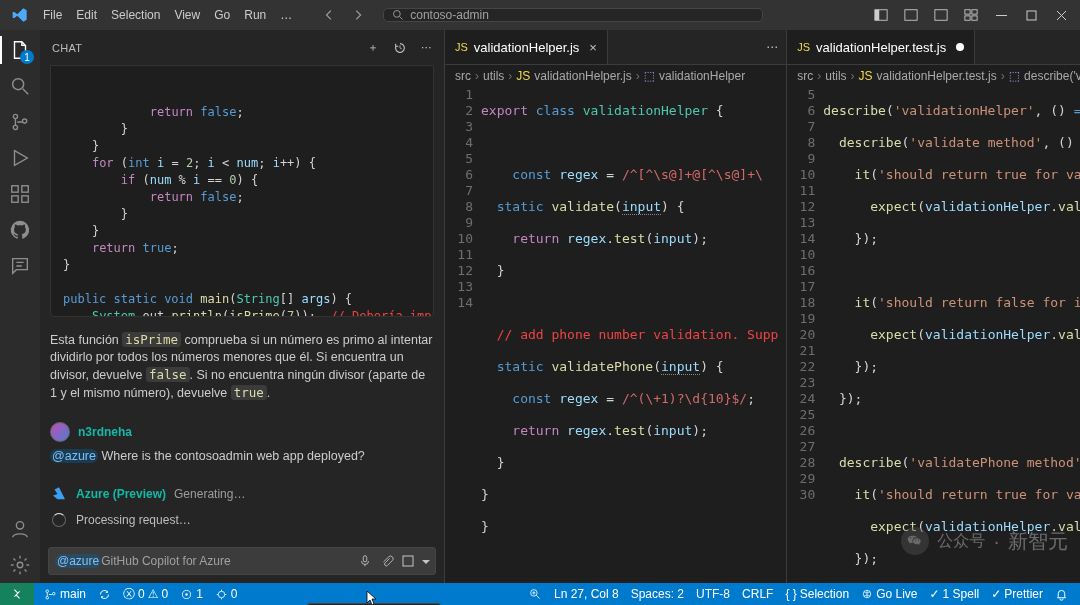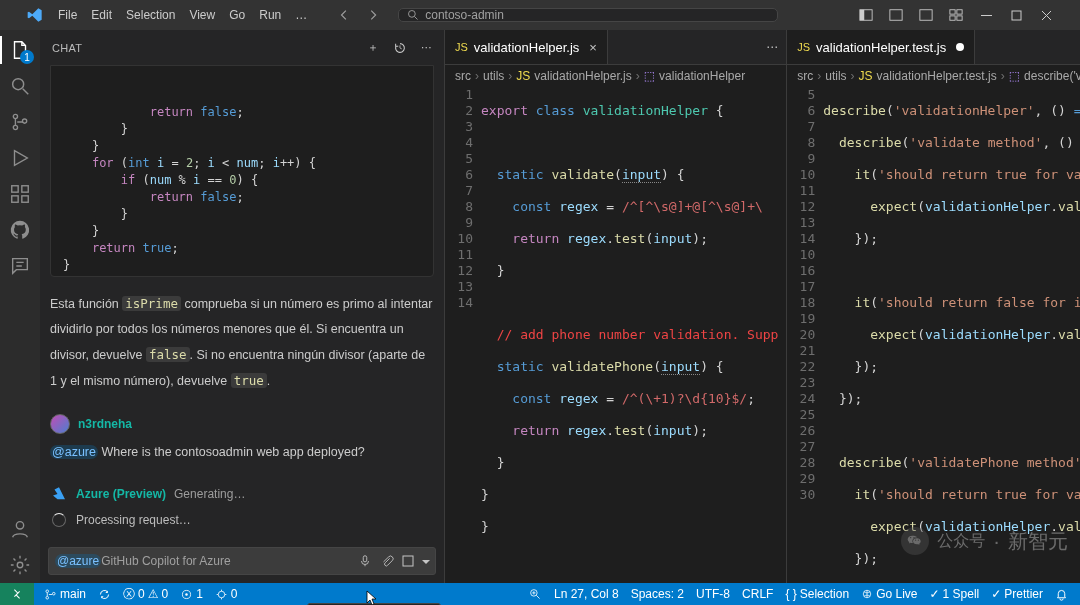--- a/index.html
+++ b/index.html
@@ -16,21 +16,21 @@
     --border:#3c3c3c;
     --status-bg:#007acc;
     --badge:#007acc;
     --mention:#0e639c;
     --search-bg:#3c3c3c;
     --tooltip-bg:#252526;
     --line-sel:#2a2a2a;
   }
   *{box-sizing:border-box}
   html,body{margin:0;padding:0;width:1080px;height:605px;background:var(--bg);color:var(--fg);font-family:"Segoe UI",Arial,sans-serif;font-size:12px;overflow:hidden}
-  .topbar{height:30px;background:var(--bg-top);display:flex;align-items:center;padding:0 19px;color:#cccccc}
+  .topbar{height:30px;background:var(--bg-top);display:flex;align-items:center;padding:0 4px;color:#cccccc}
   .topbar .vslogo{width:16px;height:16px;margin:0 8px;display:flex;align-items:center;justify-content:center}
   .topbar .menu{display:flex}
   .topbar .menu span{padding:0 7px;line-height:30px;cursor:default}
   .topbar .nav{margin-left:24px;display:flex;gap:14px;color:#a0a0a0}
   .topbar .nav svg{display:block}
   .topbar .search{flex:0 0 380px;margin-left:18px;height:14px;background:var(--tab-bg);border:1px solid #454545;border-radius:5px;display:flex;align-items:center;gap:6px;padding:0 8px;color:#a0a0a0}
   .topbar .spacer{flex:1}
   .topbar .winctrl,.topbar .layoutctrl{display:flex}
   .topbar .winctrl span,.topbar .layoutctrl span{width:30px;height:30px;display:flex;align-items:center;justify-content:center;color:#cccccc}
   .body{position:relative;display:flex;height:553px}
@@ -40,21 +40,21 @@
   .activity .aicon.active::before{content:"";position:absolute;left:0;top:4px;bottom:4px;width:2px;background:#fff}
   .activity .badge{position:absolute;top:18px;left:20px;background:var(--badge);color:#fff;border-radius:8px;min-width:14px;height:14px;font-size:10px;display:flex;align-items:center;justify-content:center;padding:0 3px}
   .activity .spacer{flex:1}
 
   .chatpanel{width:405px;background:var(--tab-bg);display:flex;flex-direction:column;border-right:1px solid var(--border)}
   .chatpanel .chead{height:35px;display:flex;align-items:center;padding:0 12px;color:#bbb;font-size:11px;letter-spacing:.3px}
   .chead .chead-title{flex:1}
   .chead .ic{margin-left:14px;color:#c5c5c5}
   .chatpanel .chatscroll{flex:1;overflow:hidden;padding:0 10px 6px 10px;display:flex;flex-direction:column}
   .codeblock{background:#1e1e1e;border-radius:0 0 4px 4px;margin:0 0 10px 0;font-family:Consolas,monospace;font-size:12px;line-height:17px;color:#d4d4d4;padding:4px 0;border:1px solid #333;white-space:pre;overflow:hidden}
-  .explain{font-size:12.5px;line-height:25px;color:#ccc;margin:4px 0 14px 0}
+  .explain{font-size:12.5px;line-height:17px;color:#ccc;margin:4px 0 14px 0}
   .tag{background:#3b3b3b;border-radius:3px;padding:0 3px;font-family:Consolas,monospace;color:#dcdcaa}
   .urow{display:flex;align-items:center;gap:8px;margin:6px 0}
   .avatar{width:20px;height:20px;border-radius:50%;background:linear-gradient(135deg,#c04eb5,#4c7ecf);border:1px solid #666}
   .uname{font-weight:600;color:#14b8a6}
   .mention{background:rgba(14,99,156,.35);color:#79c0ff;border-radius:7px;padding:0 2px}
   .procrow{display:flex;align-items:center;gap:10px;color:#bdbdbd;margin:4px 0 8px 2px}
   .spinner{width:14px;height:14px;border:1.5px solid #666;border-top-color:#eee;border-radius:50%}
   .inputbox{margin:6px 8px 8px 8px;background:#3c3c3c;border:1px solid #454545;border-radius:3px;height:28px;display:flex;align-items:center;padding:0 6px;color:#c5c5c5}
   .inputbox .grow{flex:1}
   .inputbox .ic{margin-left:8px;color:#c5c5c5}
@@ -377,22 +377,22 @@
             <div class="gl">9</div>
             <div class="gl">10</div>
             <div class="gl">11</div>
             <div class="gl">12</div>
             <div class="gl">13</div>
             <div class="gl">14</div>
         </div>
         <div class="src">
 <div class="ln"><span class="tok-kw">export</span> <span class="tok-kw2">class</span> <span class="tok-cls">validationHelper</span> {</div>
 <div class="ln"></div>
+<div class="ln">    <span class="tok-kw2">const</span> <span class="tok-var">regex</span> = <span class="tok-rgx">/^[^\s@]+@[^\s@]+\</span></div>
 <div class="ln">  <span class="tok-kw2">static</span> <span class="tok-fn">validate</span>(<span class="tok-var" style="border-bottom:1px dotted #888">input</span>) {</div>
-<div class="ln">    <span class="tok-kw2">const</span> <span class="tok-var">regex</span> = <span class="tok-rgx">/^[^\s@]+@[^\s@]+\</span></div>
 <div class="ln">    <span class="tok-kw">return</span> <span class="tok-var">regex</span>.<span class="tok-fn">test</span>(<span class="tok-var">input</span>);</div>
 <div class="ln">  }</div>
 <div class="ln"></div>
 <div class="ln">  <span class="tok-cmt">// add phone number validation. Supp</span></div>
 <div class="ln">  <span class="tok-kw2">static</span> <span class="tok-fn">validatePhone</span>(<span class="tok-var" style="border-bottom:1px dotted #888">input</span>) {</div>
 <div class="ln">    <span class="tok-kw2">const</span> <span class="tok-var">regex</span> = <span class="tok-rgx">/^(\+1)?\d{10}$/</span>;</div>
 <div class="ln">    <span class="tok-kw">return</span> <span class="tok-var">regex</span>.<span class="tok-fn">test</span>(<span class="tok-var">input</span>);</div>
 <div class="ln">  }</div>
 <div class="ln">}</div>
 <div class="ln">}</div>

